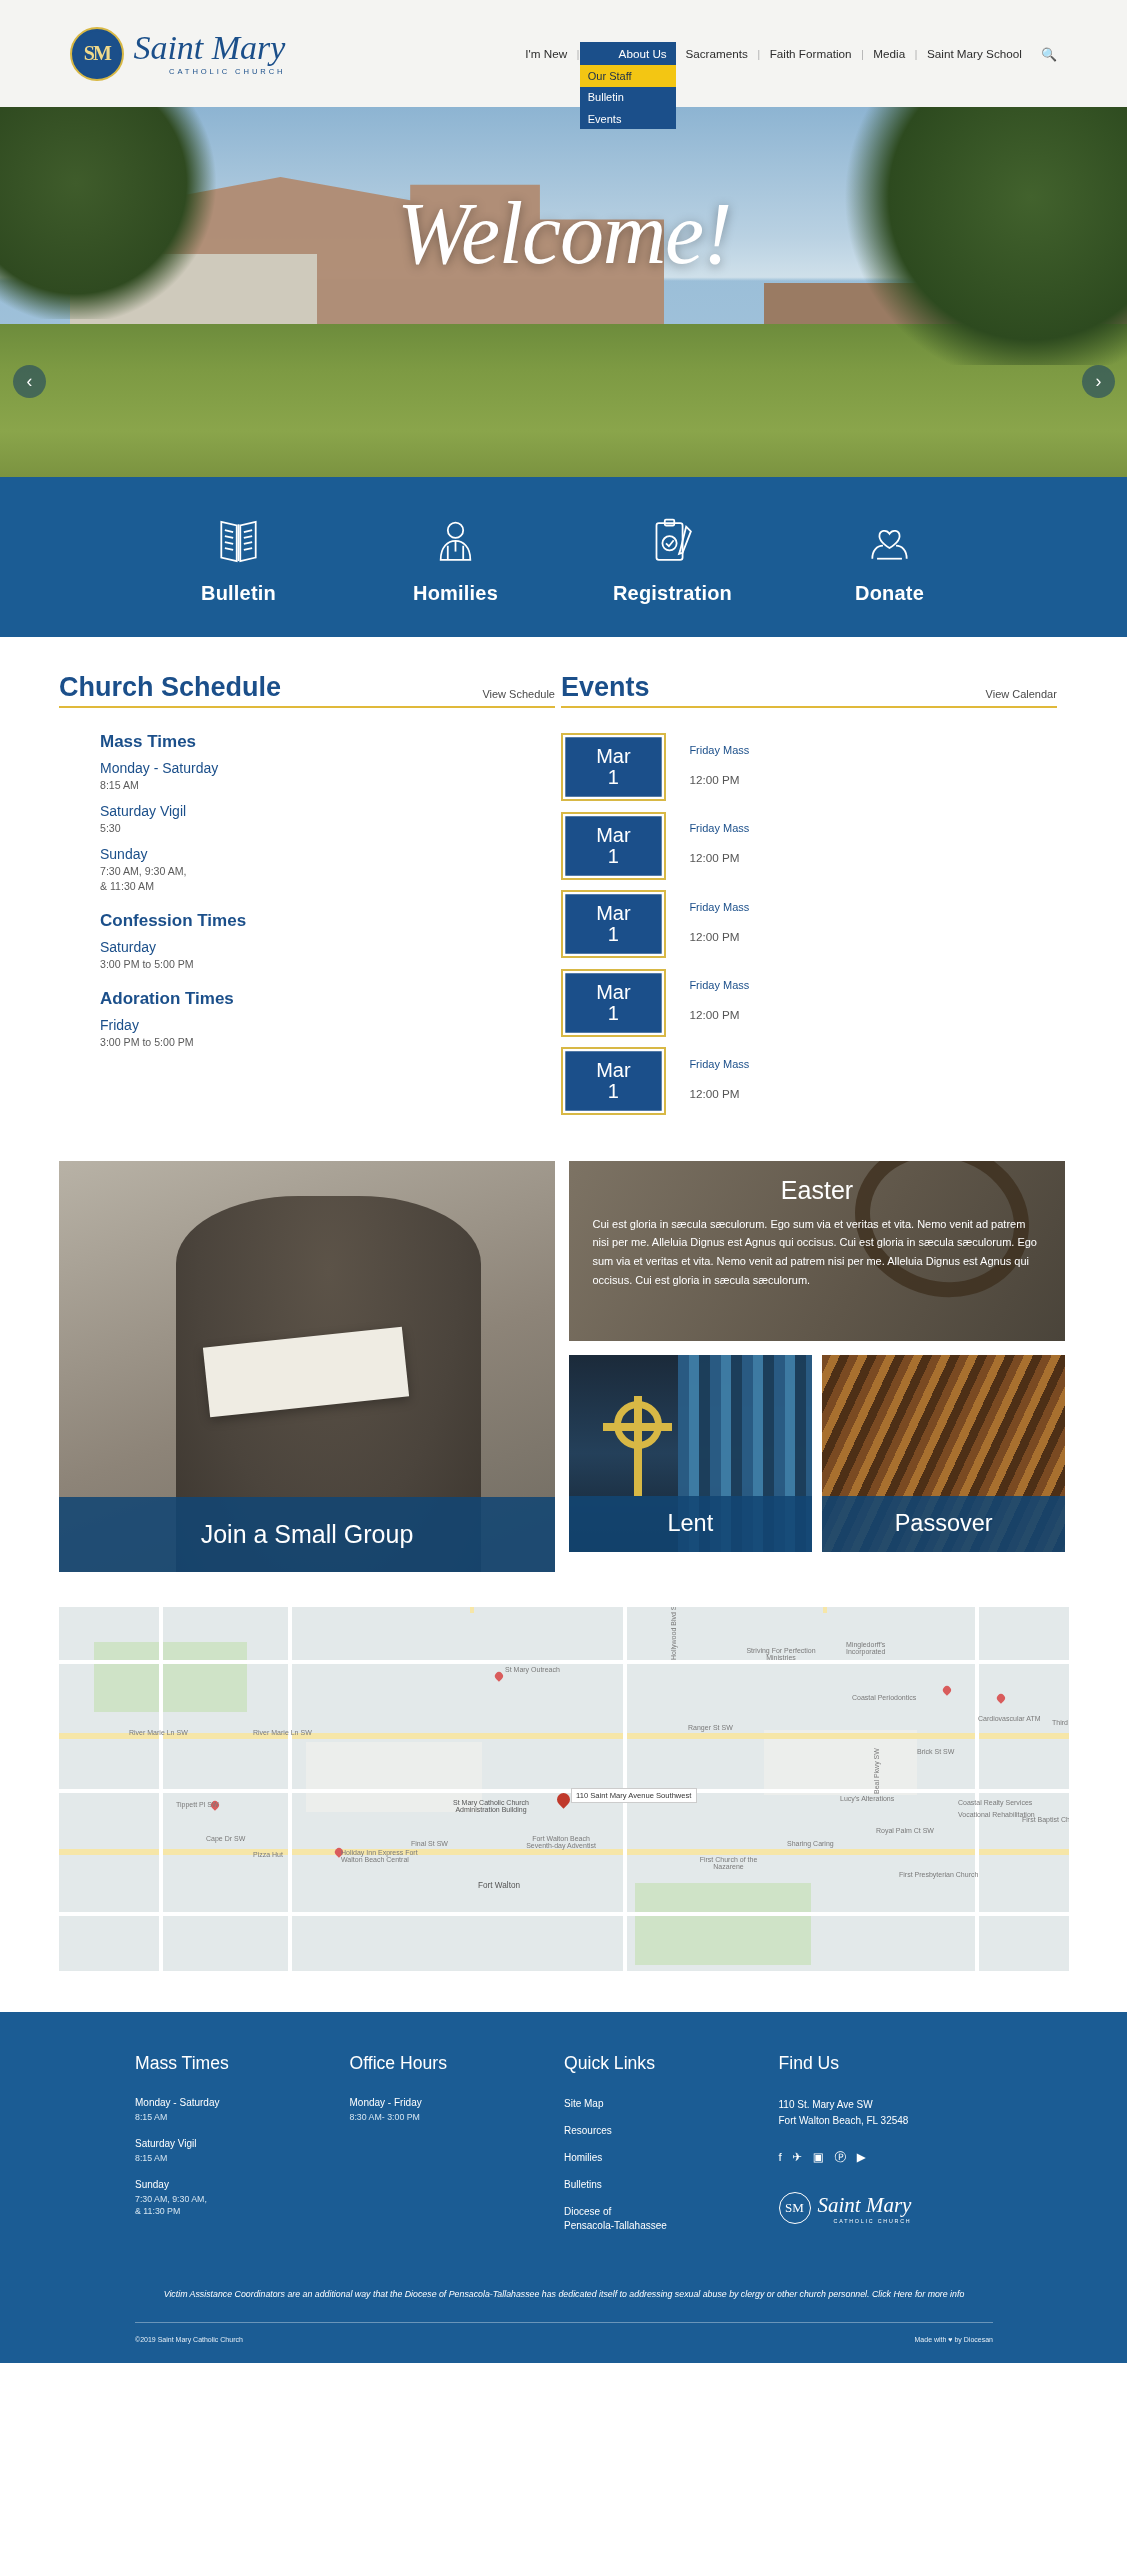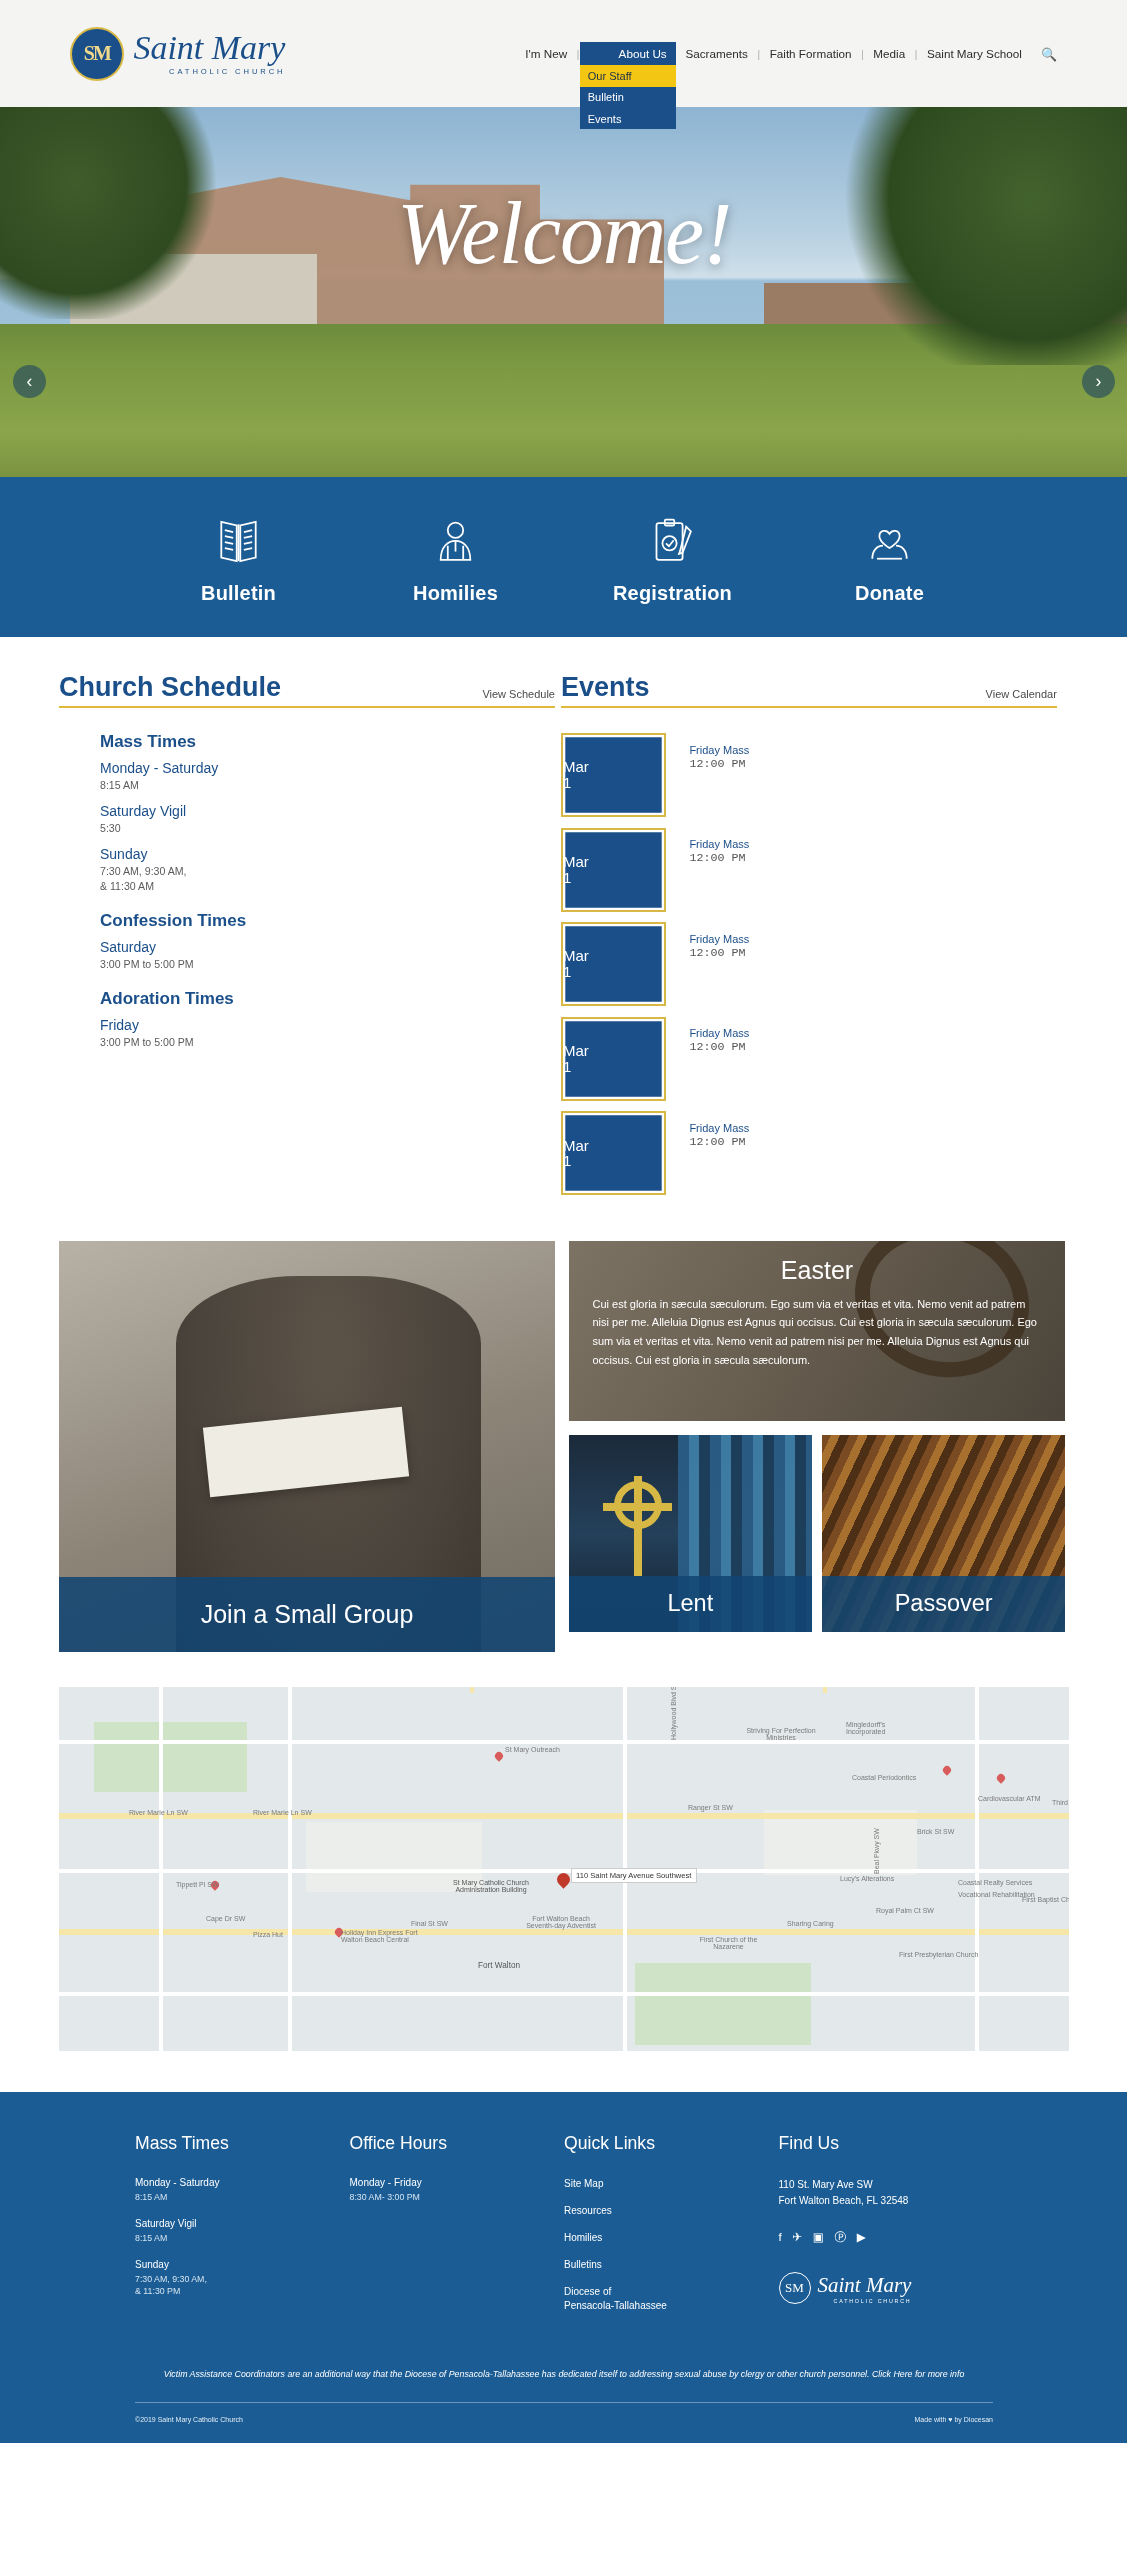--- a/index.html
+++ b/index.html
@@ -147,29 +147,29 @@
   .sched { padding: 23.5px 0 0 41px; }
   .sched h3 { font-size: 17px; color:#1b4f8a; margin: 0 0 8.2px 0; }
   .sched-group { margin-bottom: 17.6px; }
   .sched-row { margin-bottom: 10.6px; }
   .sched-name { font-size: 14px; color:#1b4f8a; }
   .sched-time { font-size: 10.6px; color:#5b5b5b; margin-top: 2.3px; line-height:1.35; }
 
   .events { padding-top: 25px; }
   .event-row { display:flex; align-items:flex-start; margin-bottom: 10.6px; }
   .date-box {
-    width: 105px; height: 84px; background:#1b4f8a;
+    width: 105px; height: 68px; background:#1b4f8a;
     border: 2.9px solid #d8b845; color:#fff;
-    display:flex; flex-direction:column; justify-content:center;
-    font-size: 15px; line-height: 1.05;
+    display:flex; flex-direction:column; align-items:center; justify-content:center;
+    font-size: 20px; line-height: 1.05;
     box-shadow: 0 0 0 2.3px #fff inset;
   }
   .event-info { margin-left: 23.5px; padding-top: 10.6px; }
   .event-title { font-size: 11px; color:#1b4f8a; }
-  .event-time { font-size: 11.7px; color:#555; margin-top: 1px; font-family: Liberation Mono, monospace; }
+  .event-time { font-size: 11.7px; color:#555; margin-top: 17px; }
 
   
   .tiles { display:flex; gap: 14px; padding: 35px 59px 0 59px; }
   .tile-l {
     width: 496px; height: 411px; position:relative; overflow:hidden;
     background: linear-gradient(160deg,#b8b2a6 0%, #8d8478 55%, #6f6a60 100%);
   }
   .tile-l .figure {
     position:absolute; left: 117px; top: 35px; width: 305px; height: 376px;
     background: radial-gradient(ellipse at 50% 20%, #5c5348 0%, #4b443c 60%, #3c362f 100%);

